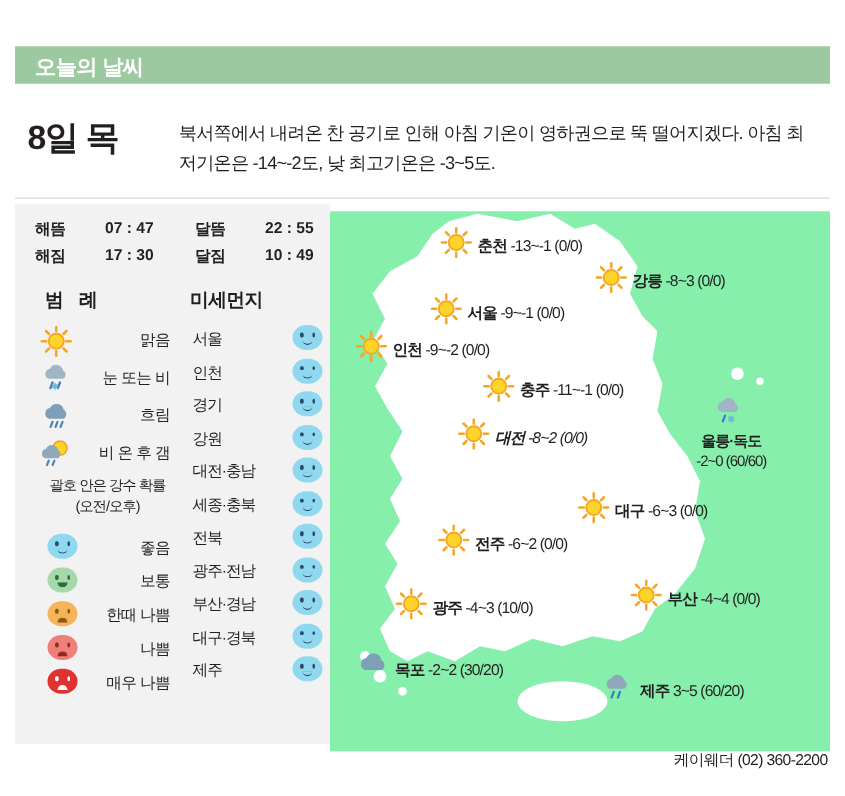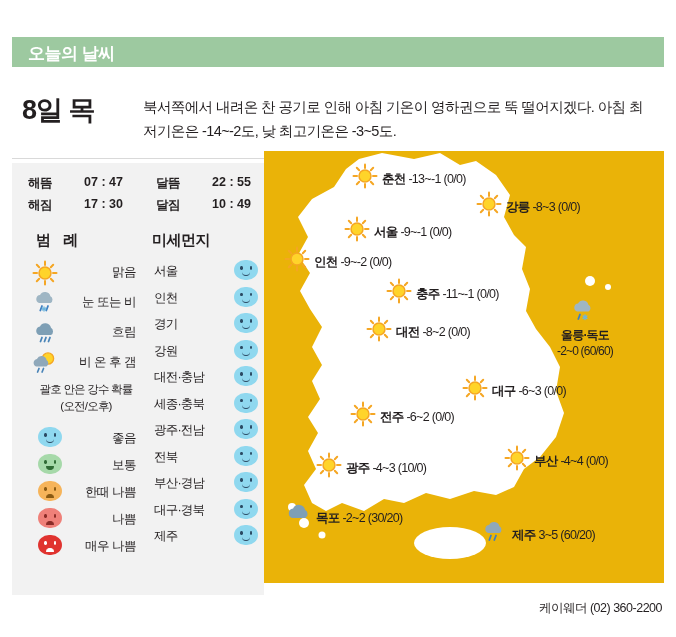--- a/index.html
+++ b/index.html
@@ -98,22 +98,22 @@
   .face.bad2 .eye,.face.bad2 .mouth{border-color:#8a2b27;background:#8a2b27;}
   .face.bad2 .eye{background:#8a2b27;}
   .face.bad2 .mouth{border-top-color:#8a2b27;}
   .face.bad1 .eye,.face.bad1 .mouth{border-color:#8a5a13;background:#8a5a13;}
   .face.bad1 .eye{background:#8a5a13;}
   .face.normal .eye,.face.normal .mouth{border-color:#2f6b34;background:#2f6b34;}
   .face.normal .eye{background:#2f6b34;}
 
   
   .map{
-    position:absolute;left:264px;top:151px;width:400px;height:432px;
-    background:#eab308;overflow:hidden;
+    position:absolute;left:264px;top:169px;width:400px;height:432px;
+    background:#86efac;overflow:hidden;
   }
   .map svg{position:absolute;left:0;top:0;}
 
   .city{position:absolute;font-size:12.5px;letter-spacing:-0.7px;white-space:nowrap;}
   .city .nm{font-weight:bold;color:#231f20;}
   .city .tm{color:#231f20;}
   .cityicon{position:absolute;width:26px;height:26px;}
 
   .island-label{
     position:absolute;text-align:center;font-size:12px;font-weight:bold;letter-spacing:-0.8px;line-height:1.35;
@@ -320,29 +320,29 @@
       </div>
       <div class="dust-row">
         <span class="rn">세종·충북</span>
         <span class="face good">
             <i class="eye l"></i>
             <i class="eye r"></i>
             <i class="mouth"></i>
           </span>
       </div>
       <div class="dust-row">
+        <span class="rn">전북</span>
+        <span class="face good">
+            <i class="eye l"></i>
+            <i class="eye r"></i>
+            <i class="mouth"></i>
+          </span>
+      </div>
+      <div class="dust-row">
         <span class="rn">광주·전남</span>
-        <span class="face good">
-            <i class="eye l"></i>
-            <i class="eye r"></i>
-            <i class="mouth"></i>
-          </span>
-      </div>
-      <div class="dust-row">
-        <span class="rn">전북</span>
         <span class="face good">
             <i class="eye l"></i>
             <i class="eye r"></i>
             <i class="mouth"></i>
           </span>
       </div>
       <div class="dust-row">
         <span class="rn">부산·경남</span>
         <span class="face good">
             <i class="eye l"></i>
@@ -496,21 +496,21 @@
             <line x1="1.5" y1="13" x2="5" y2="13"></line>
             <line x1="21" y1="13" x2="24.5" y2="13"></line>
             <line x1="4.8" y1="4.8" x2="7.2" y2="7.2"></line>
             <line x1="18.8" y1="18.8" x2="21.2" y2="21.2"></line>
             <line x1="21.2" y1="4.8" x2="18.8" y2="7.2"></line>
             <line x1="7.2" y1="18.8" x2="4.8" y2="21.2"></line>
           </g>
           <circle cx="13" cy="13" r="6" fill="#ffd42a" stroke="#f5a623" stroke-width="1.5"></circle>
         </svg>
     </span>
-    <span class="city" style="left:132px;top:173px;">
+    <span class="city" style="left:132px;top:173px;font-style:italic;">
       <span class="nm">대전</span>
       <span class="tm">  -8~2 (0/0)</span>
     </span>
 
     <span class="cityicon" style="left:198px;top:224px;">
       <svg class="ico" viewBox="0 0 26 26">
           <g stroke="#f5a623" stroke-width="2" stroke-linecap="round">
             <line x1="13" y1="1.5" x2="13" y2="5"></line>
             <line x1="13" y1="21" x2="13" y2="24.5"></line>
             <line x1="1.5" y1="13" x2="5" y2="13"></line>

